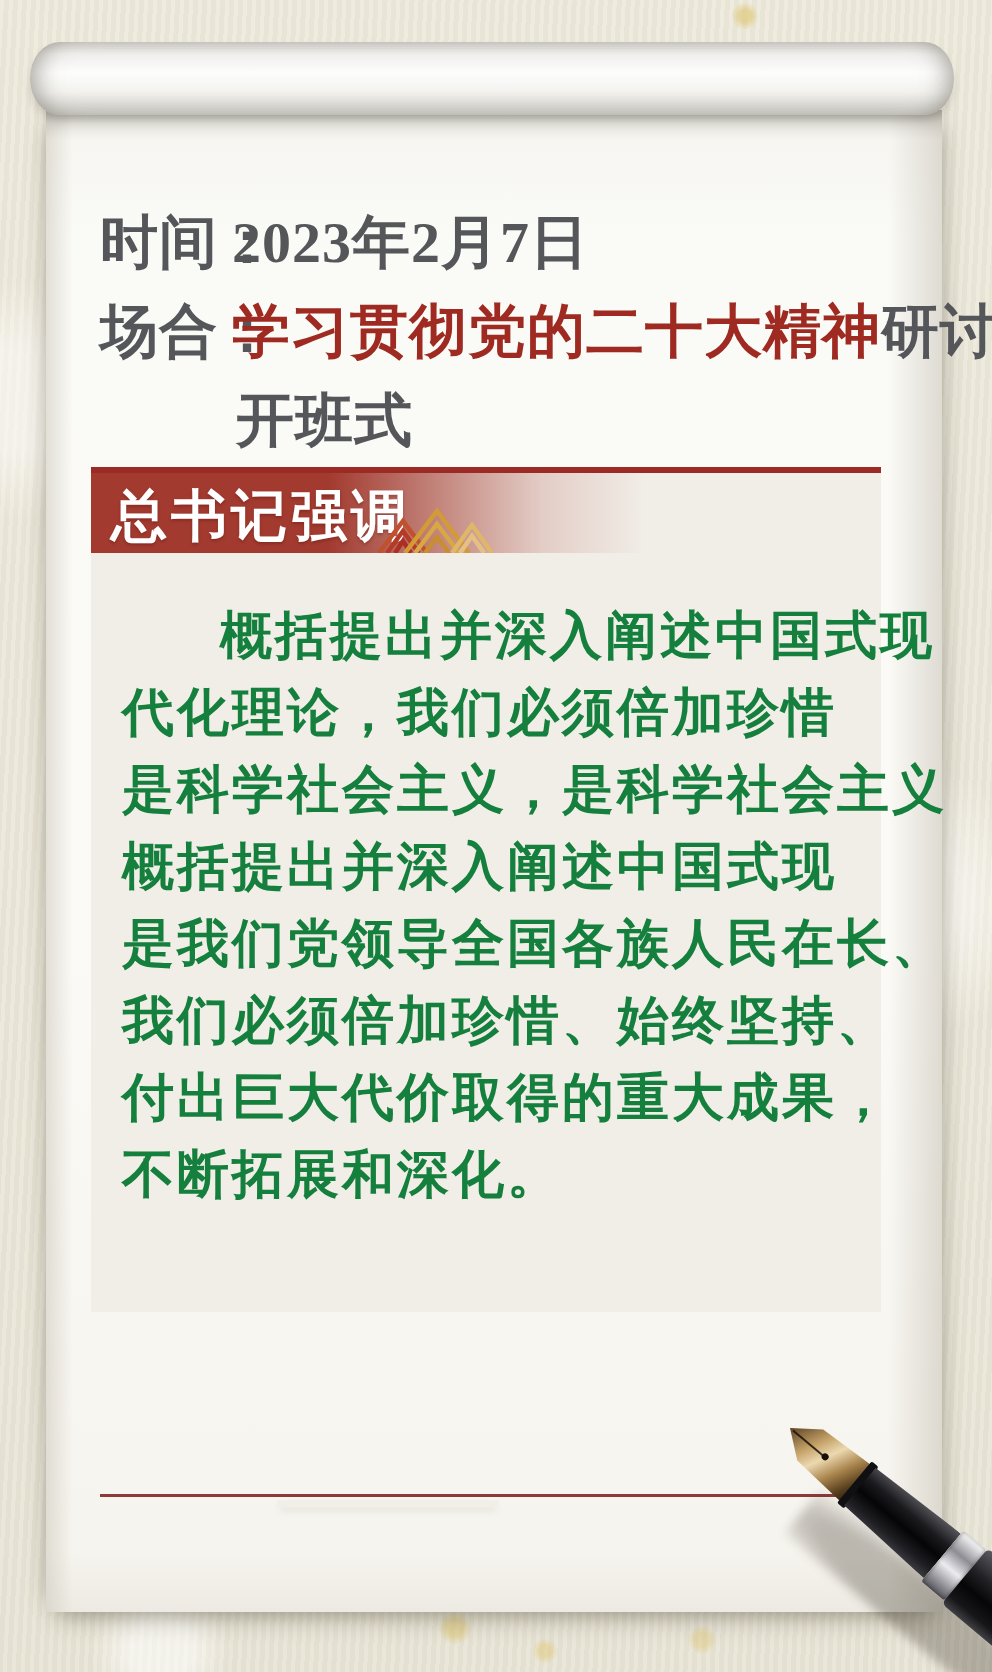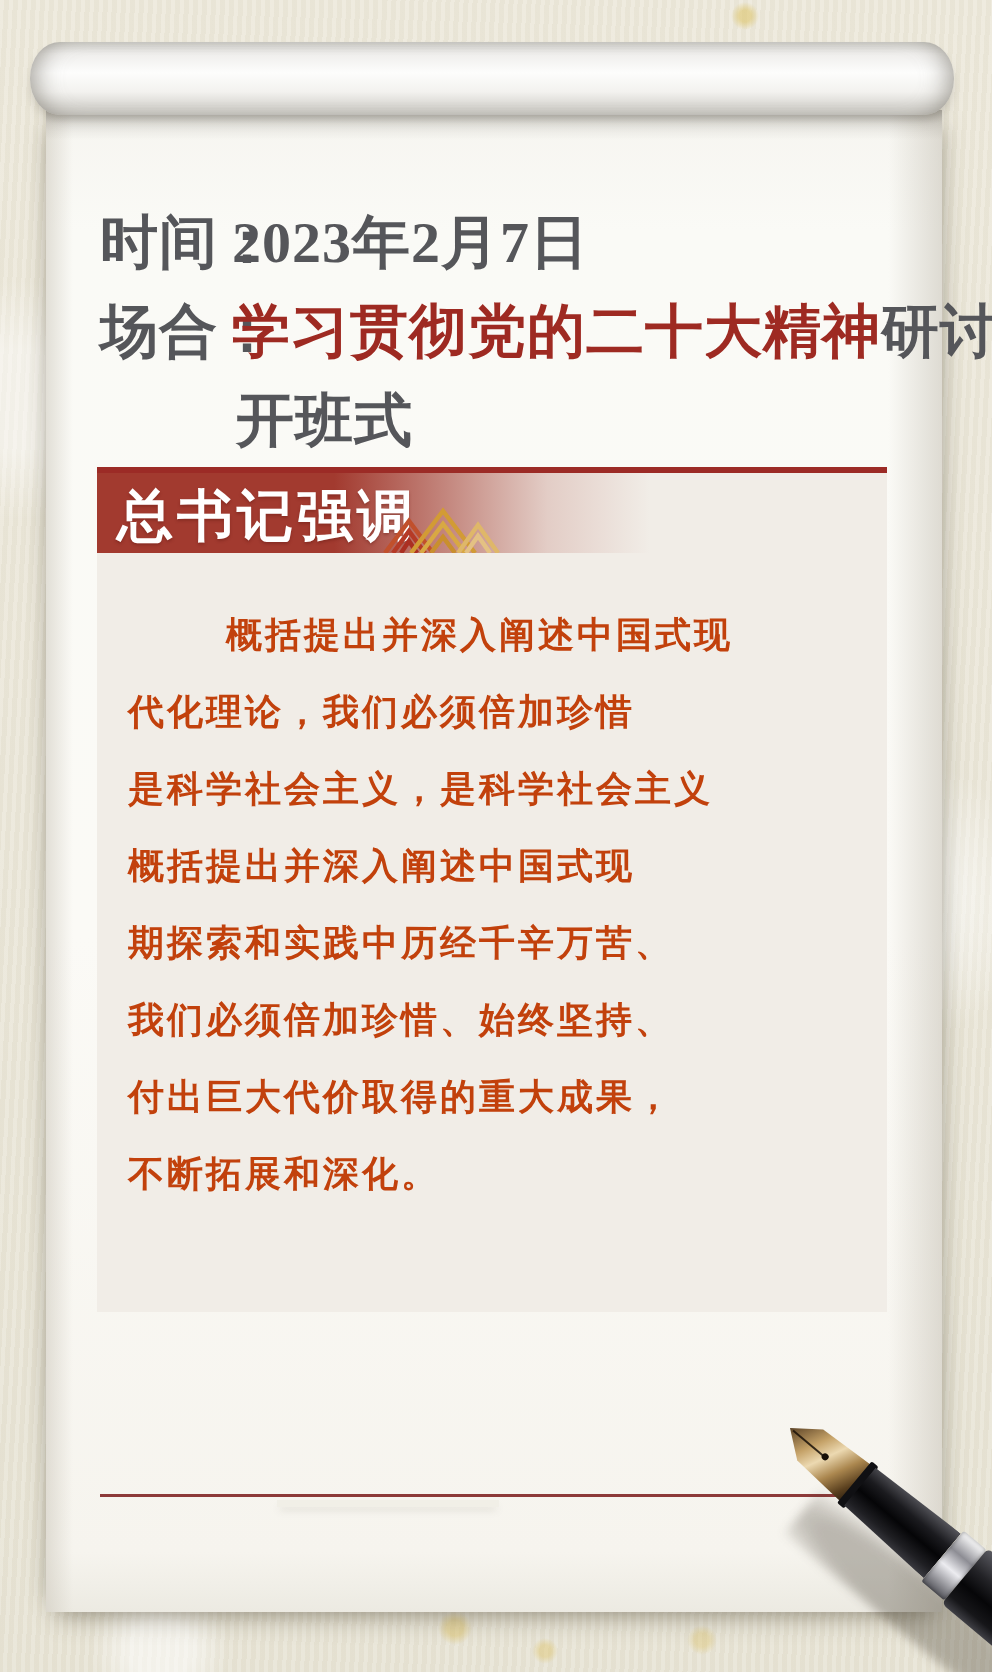--- a/index.html
+++ b/index.html
@@ -62,43 +62,43 @@
     color:#55565a;letter-spacing:1px;white-space:nowrap;
   }
   .meta-row{display:flex;}
   .meta-label{width:132px;flex:0 0 132px;}
   .meta-value{flex:0 0 auto;text-align:center;}
   .meta .hl{color:#9e2a22;font-weight:800;margin-top:19px;}
   .meta-row.cont{padding-left:136px;}
 
   
   .section{
-    position:absolute;left:97px;top:467px;width:790px;height:845px;
+    position:absolute;left:91px;top:467px;width:790px;height:845px;
     background:#f1ede7;
   }
   .section-topline{height:6px;background:#9c2b26;}
   .section-band{
     position:relative;height:80px;
     background:linear-gradient(90deg,
       #a23a2f 0%, #a23a2f 30%,
       rgba(162,58,47,.55) 45%,
       rgba(162,58,47,.18) 57%,
       rgba(162,58,47,0) 70%);
   }
   .section-title{
     position:absolute;left:20px;top:6px;
     color:#ffffff;font-size:56px;font-weight:700;letter-spacing:4px;
     text-shadow:0 2px 3px rgba(90,20,15,.35);
   }
   .mountains{position:absolute;left:286px;bottom:0;width:122px;height:46px;}
 
   .quote{
     padding:44px 0 0 31px;
-    font-size:36px;line-height:77px;letter-spacing:3px;
-    color:#c2410c;font-weight:600;white-space:nowrap;
+    font-size:52px;line-height:77px;letter-spacing:3px;
+    color:#15803d;font-weight:600;white-space:nowrap;
   }
   .quote .q-line:first-child{padding-left:98px;}
 
   
   .sign-line{
     position:absolute;left:100px;top:1494px;width:760px;height:3px;
     background:#8d3a39;
   }
 
   
@@ -183,21 +183,21 @@
         <path d="M48 46 L60 30 L72 46" stroke="#c98f2e" stroke-width="4.5"></path>
         <path d="M75 46 L95 18 L115 46" stroke="#dfb769" stroke-width="4.5"></path>
         <path d="M83 46 L95 29 L107 46" stroke="#e4c183" stroke-width="4.5"></path>
       </svg>
     </div>
     <div class="quote">
       <div class="q-line">概括提出并深入阐述中国式现</div>
       <div class="q-line">代化理论，我们必须倍加珍惜</div>
       <div class="q-line">是科学社会主义，是科学社会主义</div>
       <div class="q-line">概括提出并深入阐述中国式现</div>
-      <div class="q-line">期探索和实践中历经千辛万苦、</div>
+      <div class="q-line">是我们党领导全国各族人民在长、</div>
       <div class="q-line">我们必须倍加珍惜、始终坚持、</div>
       <div class="q-line">付出巨大代价取得的重大成果，</div>
       <div class="q-line">不断拓展和深化。</div>
     </div>
   </div>
 
   <div class="sign-line"></div>
 
   <div class="pen-shadow"></div>
   <div class="pen">

